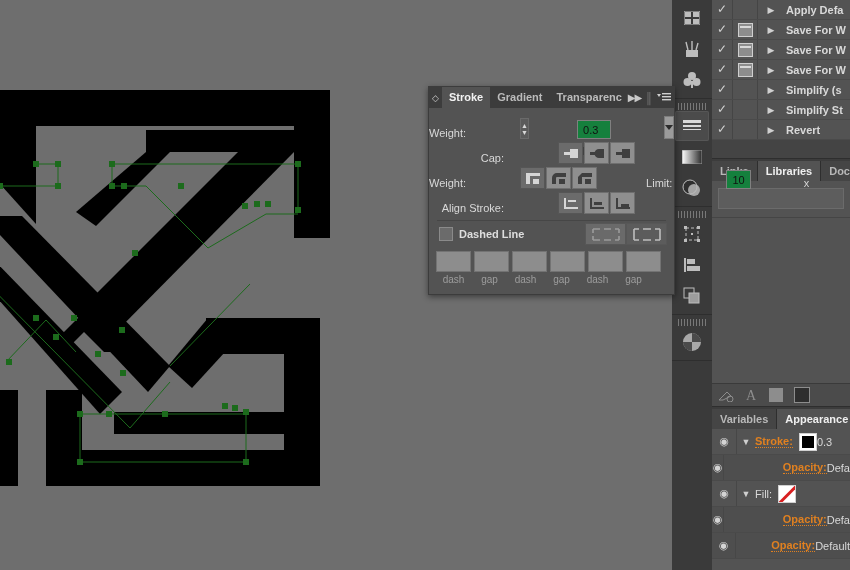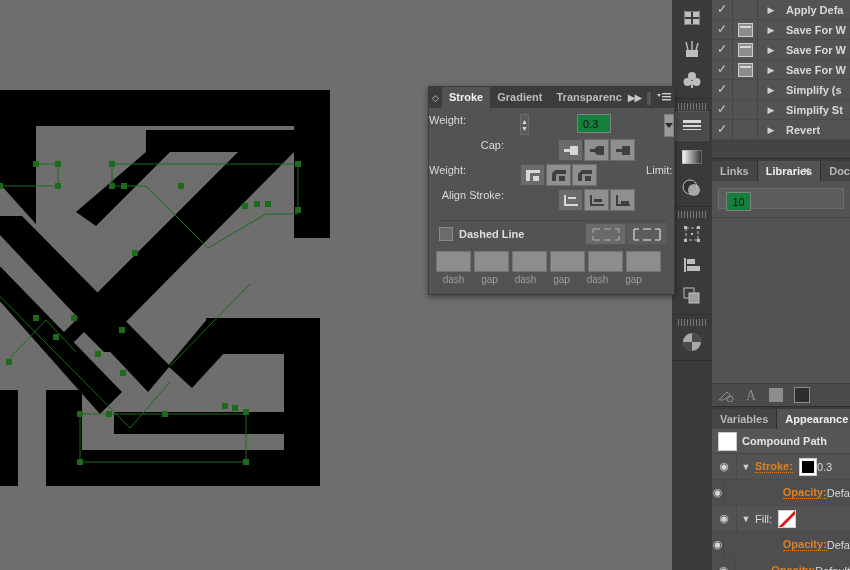--- a/index.html
+++ b/index.html
@@ -75,21 +75,21 @@
 
   
   #stroke-panel{position:absolute;left:428px;top:86px;width:245px;height:207px;background:#535353;
      border:1px solid #3c3c3c;box-shadow:0 2px 6px rgba(0,0,0,.45);}
   #sp-tabs{display:flex;height:21px;background:#3c3c3c;align-items:flex-end;position:relative;}
   #sp-grip{width:13px;color:#c9c9c9;font-size:9px;line-height:20px;text-align:center;}
   .sp-tab{height:21px;line-height:21px;padding:0 7px;font-size:11px;font-weight:bold;color:#bcbcbc;white-space:nowrap;}
   .sp-tab.active{background:#535353;color:#f2f2f2;}
   #sp-tabctl{position:absolute;right:3px;top:0;height:21px;display:flex;align-items:center;gap:4px;}
   #sp-body{padding:6px 0 0 0;}
-  .row{display:flex;align-items:flex-start;height:25px;gap:48px;}
+  .row{display:flex;align-items:flex-end;height:25px;gap:48px;}
   .rlabel{width:75px;text-align:right;padding-right:6px;color:#d9d9d9;font-size:11px;}
   .stepper{width:15px;height:19px;background:#5b5b5b;border:1px solid #6a6a6a;display:flex;flex-direction:column;
            align-items:center;justify-content:center;}
   .stepper span{font-size:7px;line-height:7px;color:#d8d8d8;}
   .txtfield{height:19px;background:#15803d;border:1px solid #808080;color:#111;font-size:11px;
             line-height:19px;padding:0 5px;box-sizing:border-box;}
   .ddbtn{width:19px;height:21px;background:#9b9b9b;border:1px solid #7d7d7d;display:flex;align-items:center;
          justify-content:center;margin-left:5px;}
   .ddbtn i{border-left:4px solid transparent;border-right:4px solid transparent;border-top:5px solid #2c2c2c;}
   .bgroup{display:flex;}
@@ -355,26 +355,20 @@
       </svg>
       <div style="width:14px;height:14px;background:#8d8d8d;"></div>
       <div style="width:14px;height:14px;background:#2e2e2e;border:1px solid #8d8d8d;"></div>
     </div>
 
     <div class="tabbar">
       <div class="tab">Variables</div>
       <div class="tab active">Appearance</div>
     </div>
 
-    <div id="appr-head">
-      <div class="sw-wrap">
-        <div class="swatch"></div>
-      </div>
-      <div id="appr-title">Compound Path</div>
-    </div>
 
     <div class="ap-row">
       <div class="ap-eye">◉</div>
       <div class="ap-arrow">▼</div>
       <div class="ap-label">Stroke:</div>
       <div class="ap-sw-stroke"></div>
       <div class="ap-val">0.3</div>
     </div>
 
     <div class="ap-row dim">

